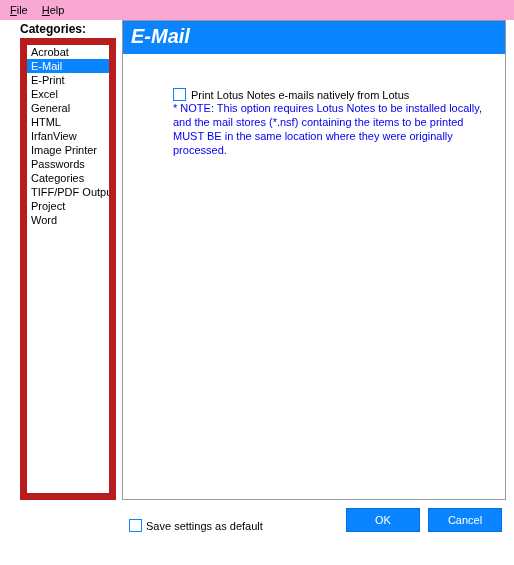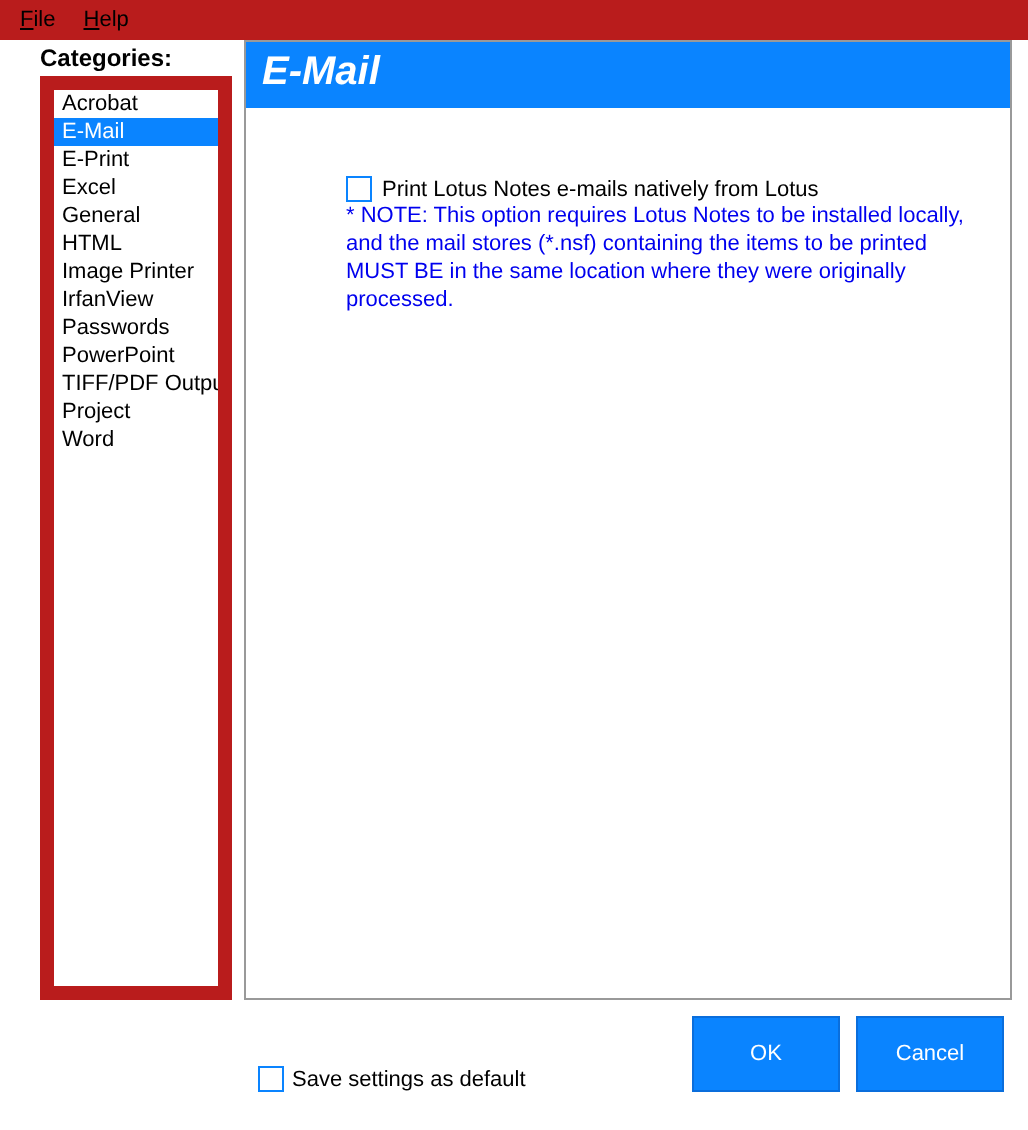--- a/index.html
+++ b/index.html
@@ -9,21 +9,21 @@
     font-size: 11px;
     background: #fff;
     width: 514px;
     height: 565px;
     overflow: hidden;
   }
   .menubar {
     display: flex;
     gap: 14px;
     padding: 4px 10px;
-    background: #b91c1c;
+    background: #f9a8d4;
   }
   .menu-item {
     cursor: default;
   }
   .menu-item .mn { text-decoration: underline; }
   .content {
     display: flex;
     gap: 6px;
     padding: 0 8px;
   }
@@ -97,21 +97,21 @@
     display: flex;
     align-items: center;
     gap: 4px;
     flex: 1;
   }
   .btn {
     background: #0a84ff;
     color: #fff;
     border: 1px solid #0a6edc;
     width: 74px;
-    height: 38px;
+    height: 24px;
     display: flex;
     align-items: center;
     justify-content: center;
     cursor: default;
   }
 </style>
 </head>
 <body>
 
 <div class="menubar">
@@ -122,24 +122,24 @@
 <div class="content">
   <div class="sidebar-col">
     <div class="sidebar-label">Categories:</div>
     <div class="listbox" id="listbox">
         <div class="list-item">Acrobat</div>
         <div class="list-item selected">E-Mail</div>
         <div class="list-item">E-Print</div>
         <div class="list-item">Excel</div>
         <div class="list-item">General</div>
         <div class="list-item">HTML</div>
+        <div class="list-item">IrfanView</div>
         <div class="list-item">Image Printer</div>
-        <div class="list-item">IrfanView</div>
         <div class="list-item">Passwords</div>
-        <div class="list-item">PowerPoint</div>
+        <div class="list-item">Categories</div>
         <div class="list-item">TIFF/PDF Output</div>
         <div class="list-item">Project</div>
         <div class="list-item">Word</div>
       </div>
   </div>
   <div class="main-col">
     <div class="banner">E-Mail</div>
     <div class="panel">
       <div class="checkbox-row">
         <span class="chk"></span>

